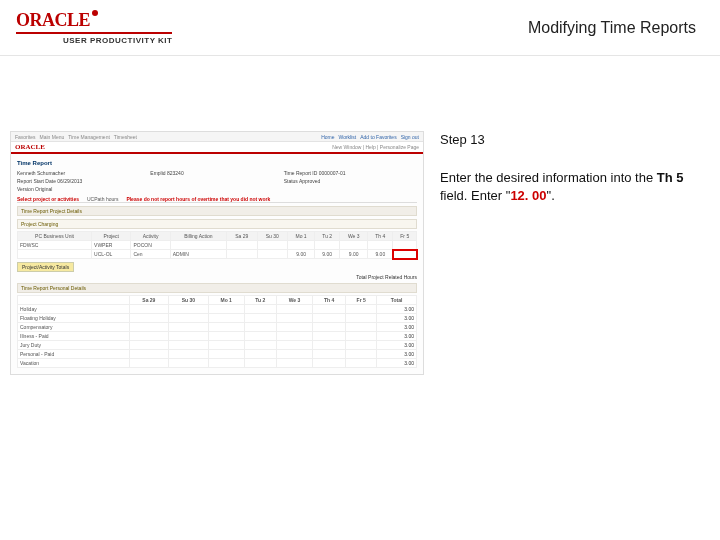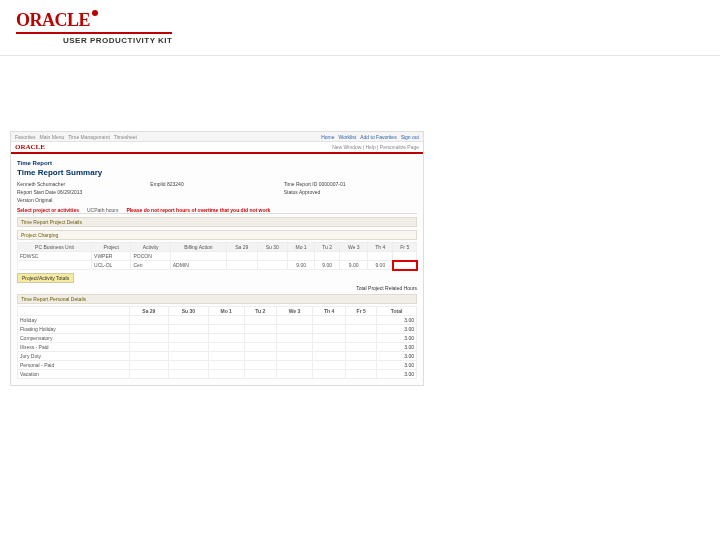--- a/index.html
+++ b/index.html
@@ -176,20 +176,21 @@
 </style>
 </head>
 <body>
 
 <div class="header">
   <div class="brand">
     <div class="oracle-logo">ORACLE</div>
     <div class="brand-underline"></div>
     <div class="upk-label">USER PRODUCTIVITY KIT</div>
   </div>
+  <div class="header-title">Modifying Time Reports</div>
 </div>
 
 <div class="main">
   <div class="screenshot-col">
     <div class="app">
       <div class="app-top">
         <span class="crumb">Favorites</span>
         <span class="crumb">Main Menu</span>
         <span class="crumb">Time Management</span>
         <span class="crumb">Timesheet</span>
@@ -198,21 +199,20 @@
         <span class="link">Worklist</span>
         <span class="link">Add to Favorites</span>
         <span class="link">Sign out</span>
       </div>
       <div class="app-brandrow">
         <span class="mini-logo">ORACLE</span>
         <span class="who">New Window | Help | Personalize Page</span>
       </div>
       <div class="app-body">
         <div class="section-title">Time Report</div>
-        <div class="summary-title">Time Report Summary</div>
         <div class="summary-grid">
           <span class="lbl">Kenneth Schumacher</span>
           <span class="lbl">Emplid 823240</span>
           <span class="lbl">Time Report ID 0000007-01</span>
           <span class="lbl"><span>Report Start Date</span> <span>06/29/2013</span></span>
           <span></span>
           <span class="lbl"><span>Status</span> <span>Approved</span></span>
           <span class="lbl"><span>Version</span> <span>Original</span></span>
         </div>
         <div class="tab-strip">
@@ -359,13 +359,19 @@
                 <td></td>
                 <td></td>
                 <td class="total">3.00</td>
               </tr>
         </tbody>
           </table>
       </div>
     </div>
   </div>
 
+  <div class="text-col">
+    <div class="step-label">Step 13</div>
+    <div class="instruction">
+      <span>Enter the desired information into the </span><span class="field-name">Th 5</span><span> field. Enter "</span><span class="value">12. 00</span><span>".</span>
+    </div>
+  </div>
 </div>
 
 </body></html>

